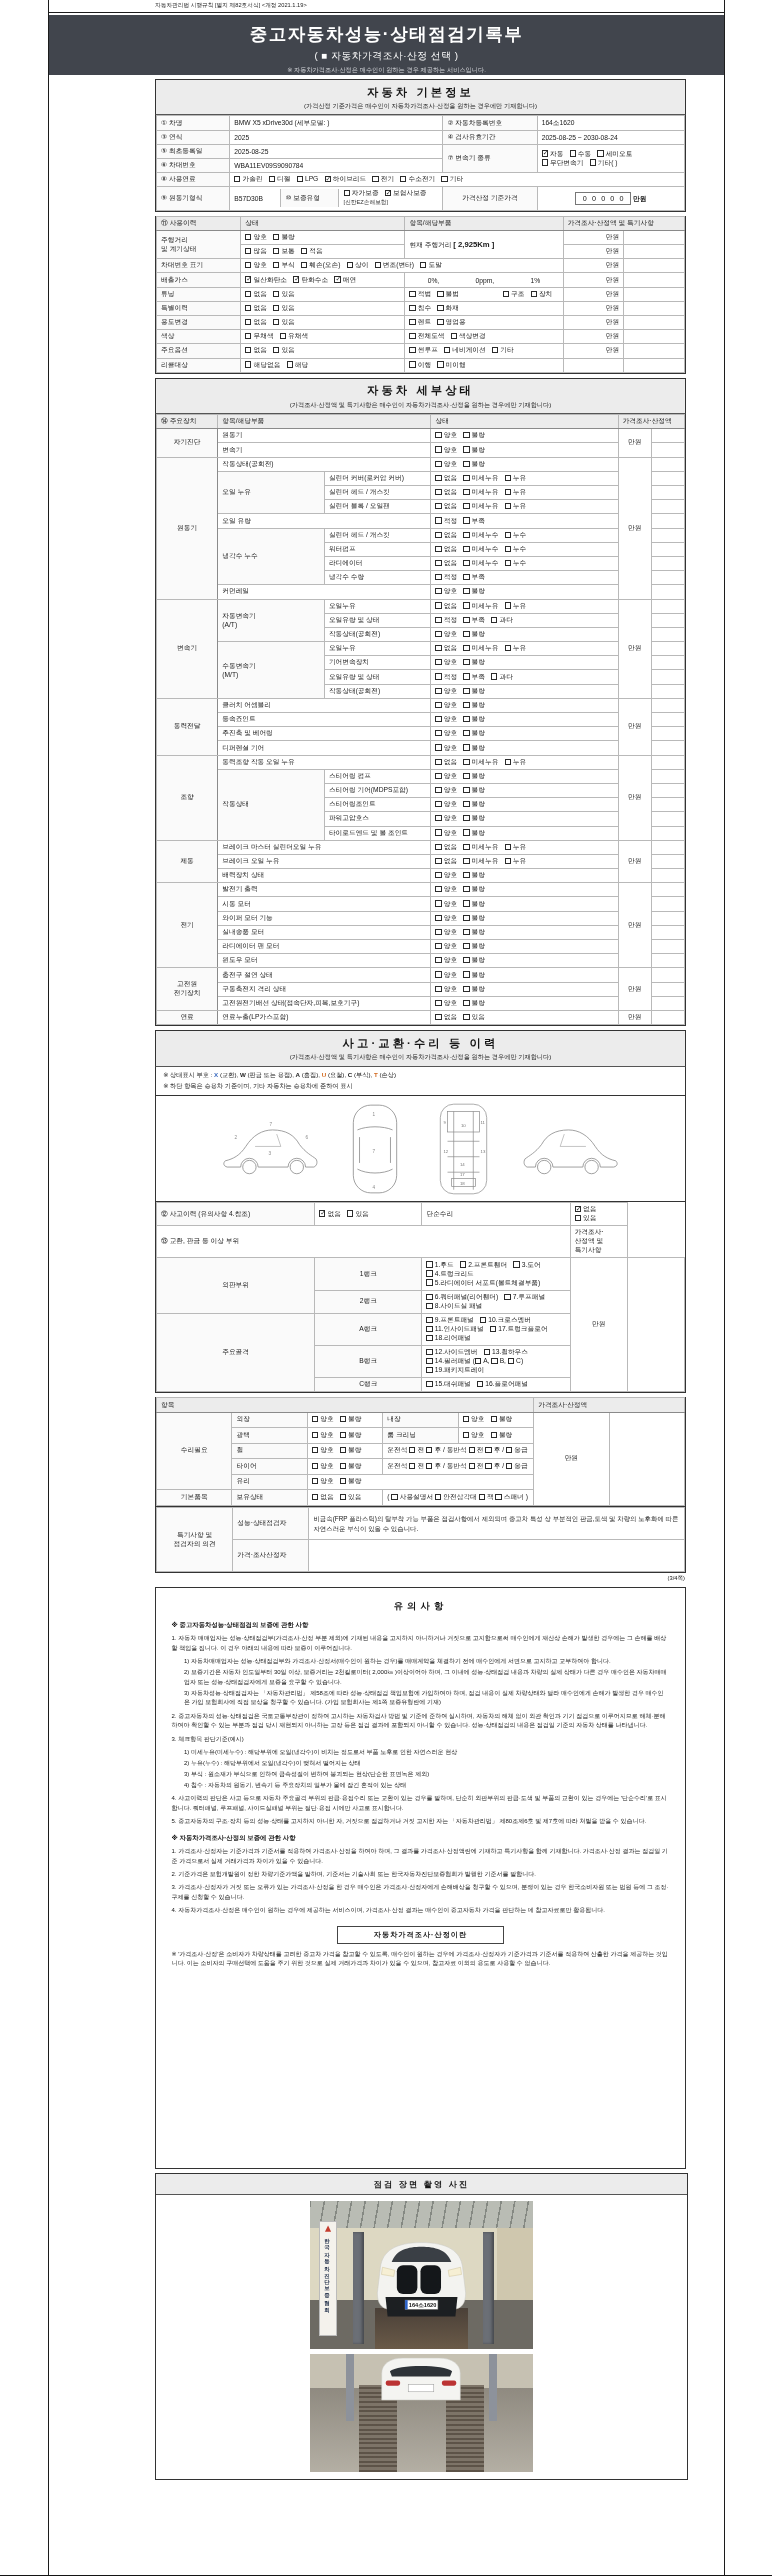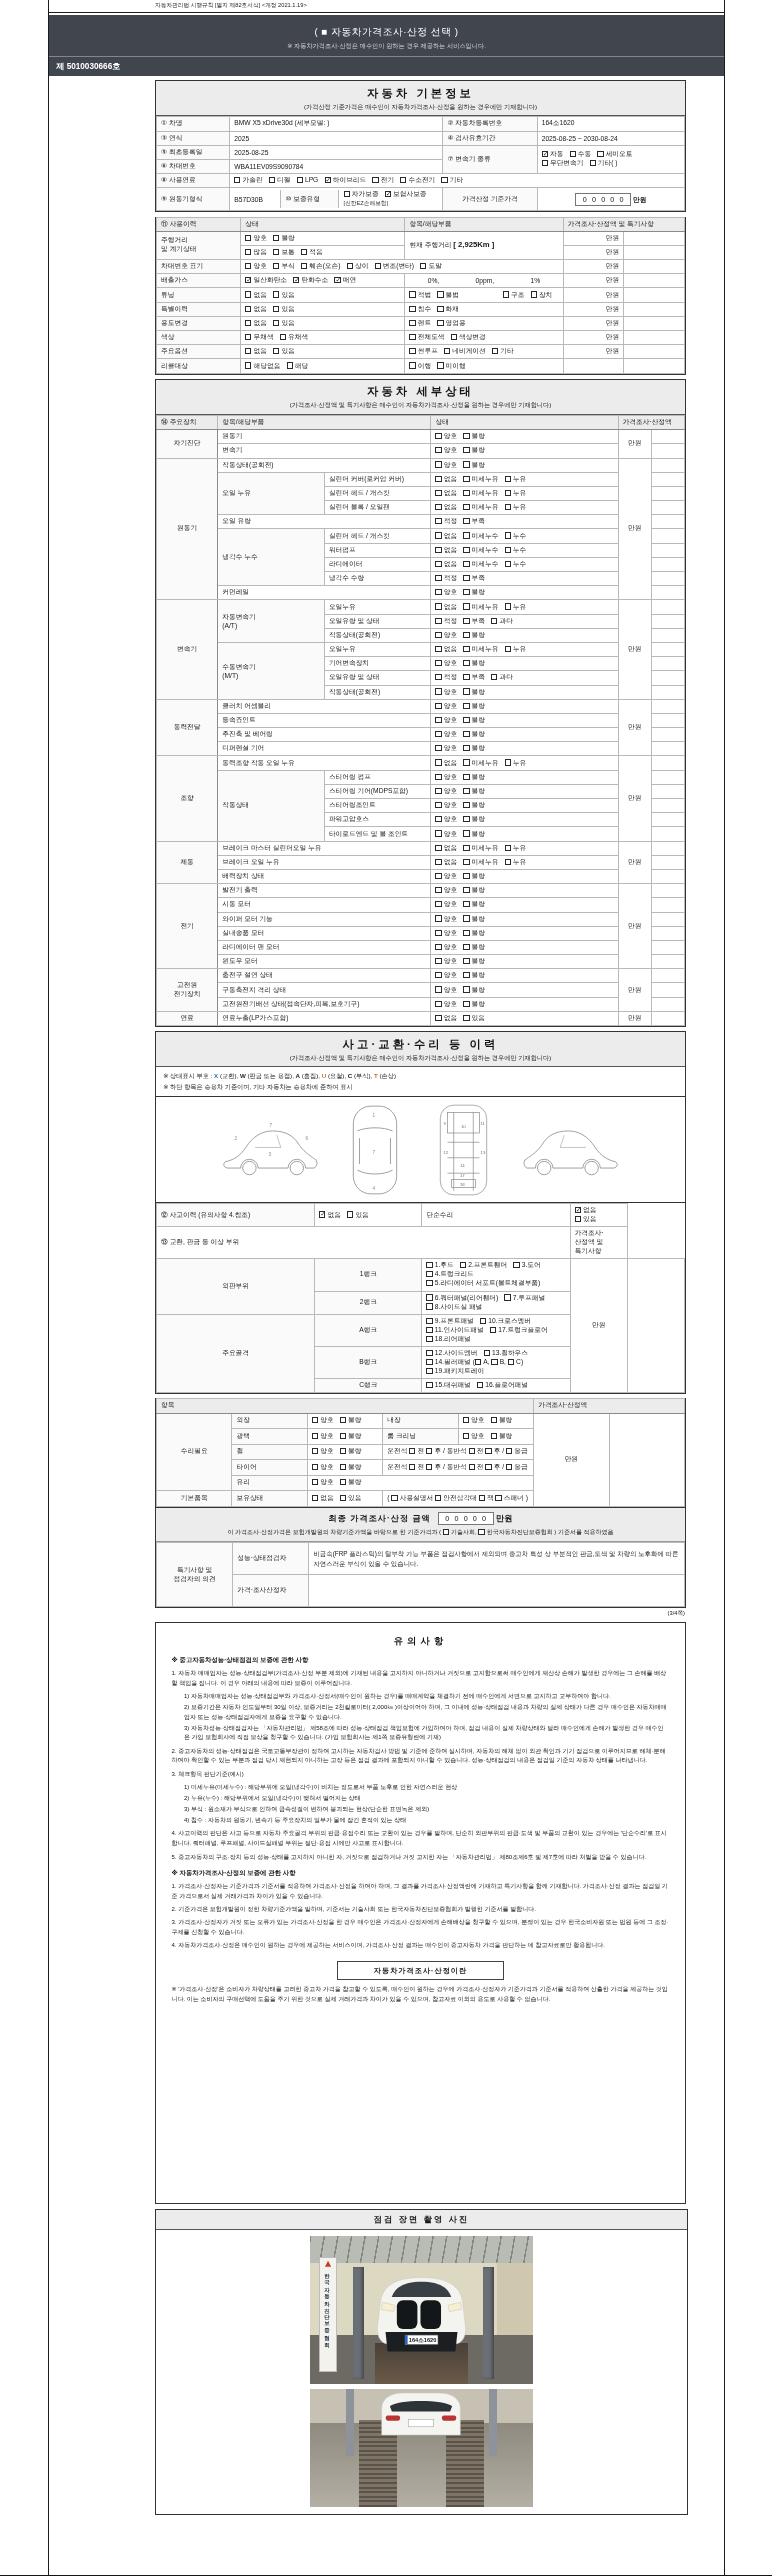--- a/index.html
+++ b/index.html
@@ -81,23 +81,23 @@
 <body>
 
 <div class="sheet">
   <div class="frame-l"></div>
   <div class="frame-r"></div>
 
   <div class="topnote">자동차관리법 시행규칙 [별지 제82호서식] &lt;개정 2021.1.19&gt;</div>
   <div class="toprule"></div>
 
   <div class="darkband">
+    <div class="db-title">중고자동차성능·상태점검기록부</div>
     <div class="db-sub">( ■ 자동차가격조사·산정 선택 )</div>
     <div class="db-note">※ 자동차가격조사·산정은 매수인이 원하는 경우 제공하는 서비스입니다.</div>
-    <div class="db-no">제 5010030666호</div>
   </div>
 
   <div class="box mt">
     <div class="shead">
       <div class="t">자동차 기본정보</div>
       <div class="s">(가격산정 기준가격은 매수인이 자동차가격조사·산정을 원하는 경우에만 기재합니다)</div>
     </div>
     <div class="tbox">
         <table>
 <tbody>
@@ -640,23 +640,20 @@
             <tr style="height:15.5px">
               <td class="lab ctr" style="width:49px">기본품목</td>
               <td class="lab" style="width:54px">보유상태</td>
               <td style="width:144px"><span class="opt"><span class="cb"></span>없음</span><span class="opt"><span class="cb"></span>있음</span></td>
 <td colspan="2">( <span class="cb"></span>사용설명서  <span class="cb"></span>안전삼각대  <span class="cb"></span>잭  <span class="cb"></span>스패너 )</td>
             </tr>
           </tbody>
         </table>
       </div>
     <div class="tbox" style="border-top:1px solid #333;margin-top:-0.5px;">
-        <div style="background:#ececec;border-bottom:0.5px solid #999;padding:4.1px 0;text-align:center">
-<b style="font-size:8.2px;letter-spacing:1px">최종 가격조사·산정 금액</b>&nbsp;&nbsp;&nbsp;<span class="digitbox"><span>0</span><span>0</span><span>0</span><span>0</span><span>0</span></span> <b>만원</b>
-<div class="note-line" style="margin-top:3.1px">이 가격조사·산정가격은 보험개발원의 차량기준가액을 바탕으로 한 기준가격과 ( <span class="cb"></span>기술사회, <span class="cb"></span>한국자동차진단보증협회 ) 기준서를 적용하였음</div></div>
 <table>
 <tbody>
             <tr style="height:32px">
               <td class="lab ctr" rowspan="2" style="width:67px">특기사항 및<br>점검자의 의견</td>
 <td class="lab" style="width:67px">성능·상태점검자</td>
 <td style="font-size:6.4px;line-height:1.55">비금속(FRP 플라스틱)의 탈부착 가능 부품은 점검사항에서 제외되며 중고차 특성 상 부분적인 판금,도색 및 차량의 노후화에 따른 자연스러운 부식이 있을 수 있습니다.</td>
             </tr>
 <tr style="height:32px">
               <td class="lab">가격·조사산정자</td>
 <td></td>

